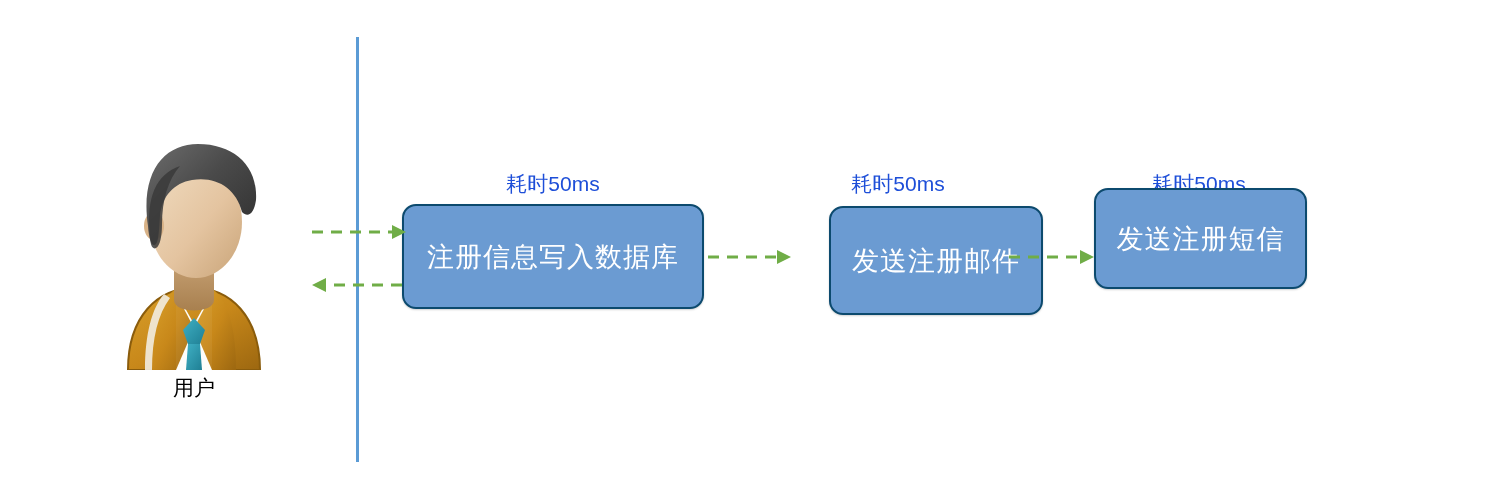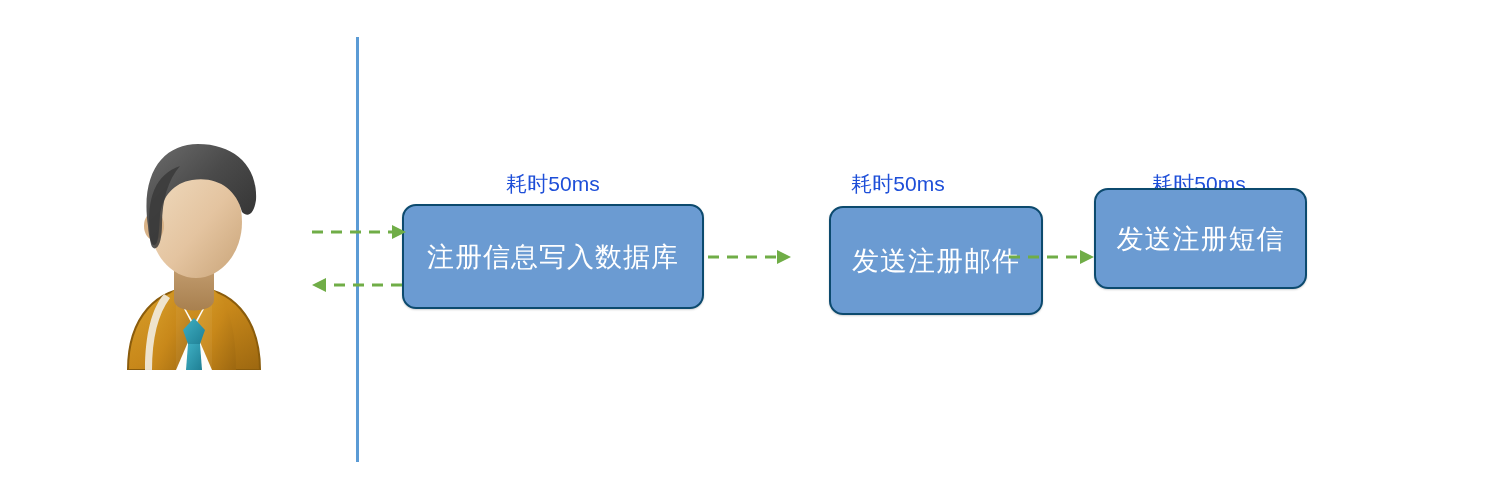--- a/index.html
+++ b/index.html
@@ -150,20 +150,21 @@
       <ellipse cx="84" cy="84" rx="46" ry="56" fill="url(#gFace)"></ellipse>
 
       <ellipse cx="42" cy="88" rx="10" ry="14" fill="#d8b287"></ellipse>
 
       <path d="M36 88 C28 34 52 6 86 6 C122 6 146 28 144 62 C142 76 136 80 130 74
                C124 50 104 38 80 42 C62 45 50 58 48 78 C47 90 47 102 44 106
                C40 110 37 102 36 88 Z" fill="url(#gHair)"></path>
       <path d="M38 96 C34 60 44 36 68 28 C56 42 50 62 50 86 C50 98 48 108 44 110 C40 112 38 106 38 96 Z" fill="#3a3a3a" opacity="0.85"></path>
     </svg>
   </div>
+  <div class="actor-label">用户</div>
 
   <div class="lifeline"></div>
 
   <div class="cost-label" id="cost-0">耗时50ms</div>
   <div class="cost-label" id="cost-1">耗时50ms</div>
   <div class="cost-label" id="cost-2">耗时50ms</div>
 
   <div class="pbox" id="box-0">注册信息写入数据库</div>
   <div class="pbox" id="box-1">发送注册邮件</div>
   <div class="pbox" id="box-2">发送注册短信</div>

